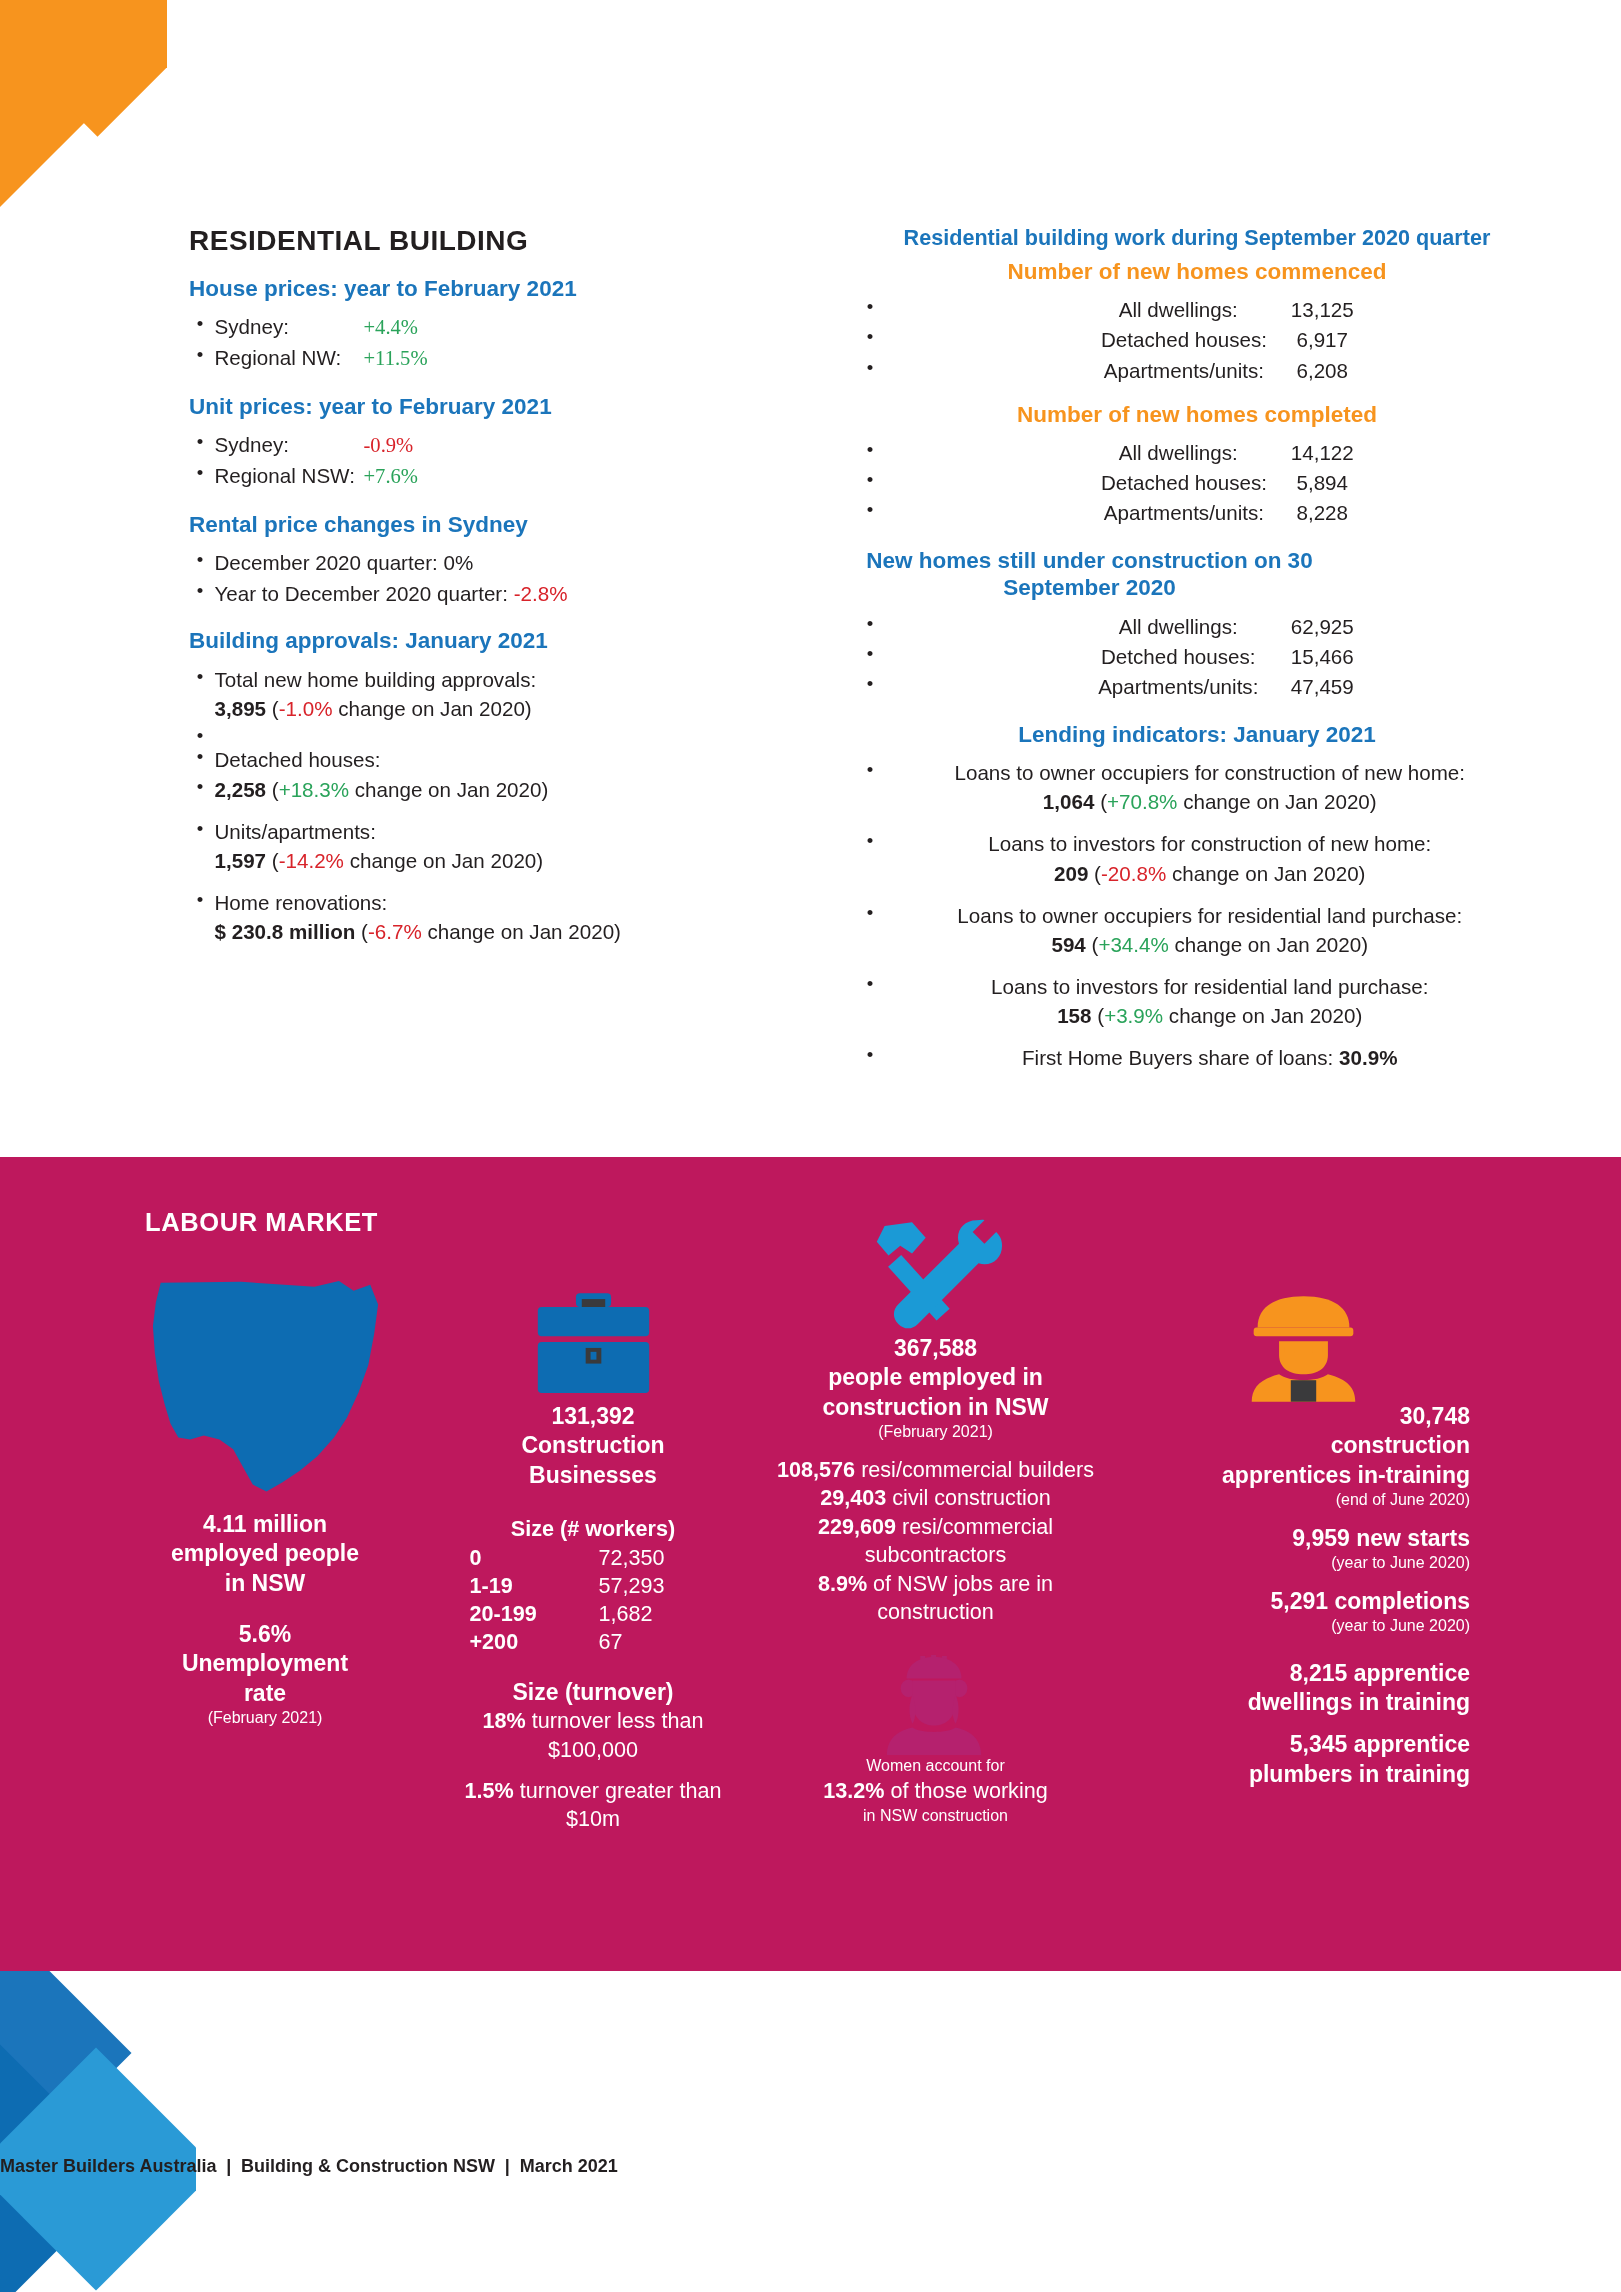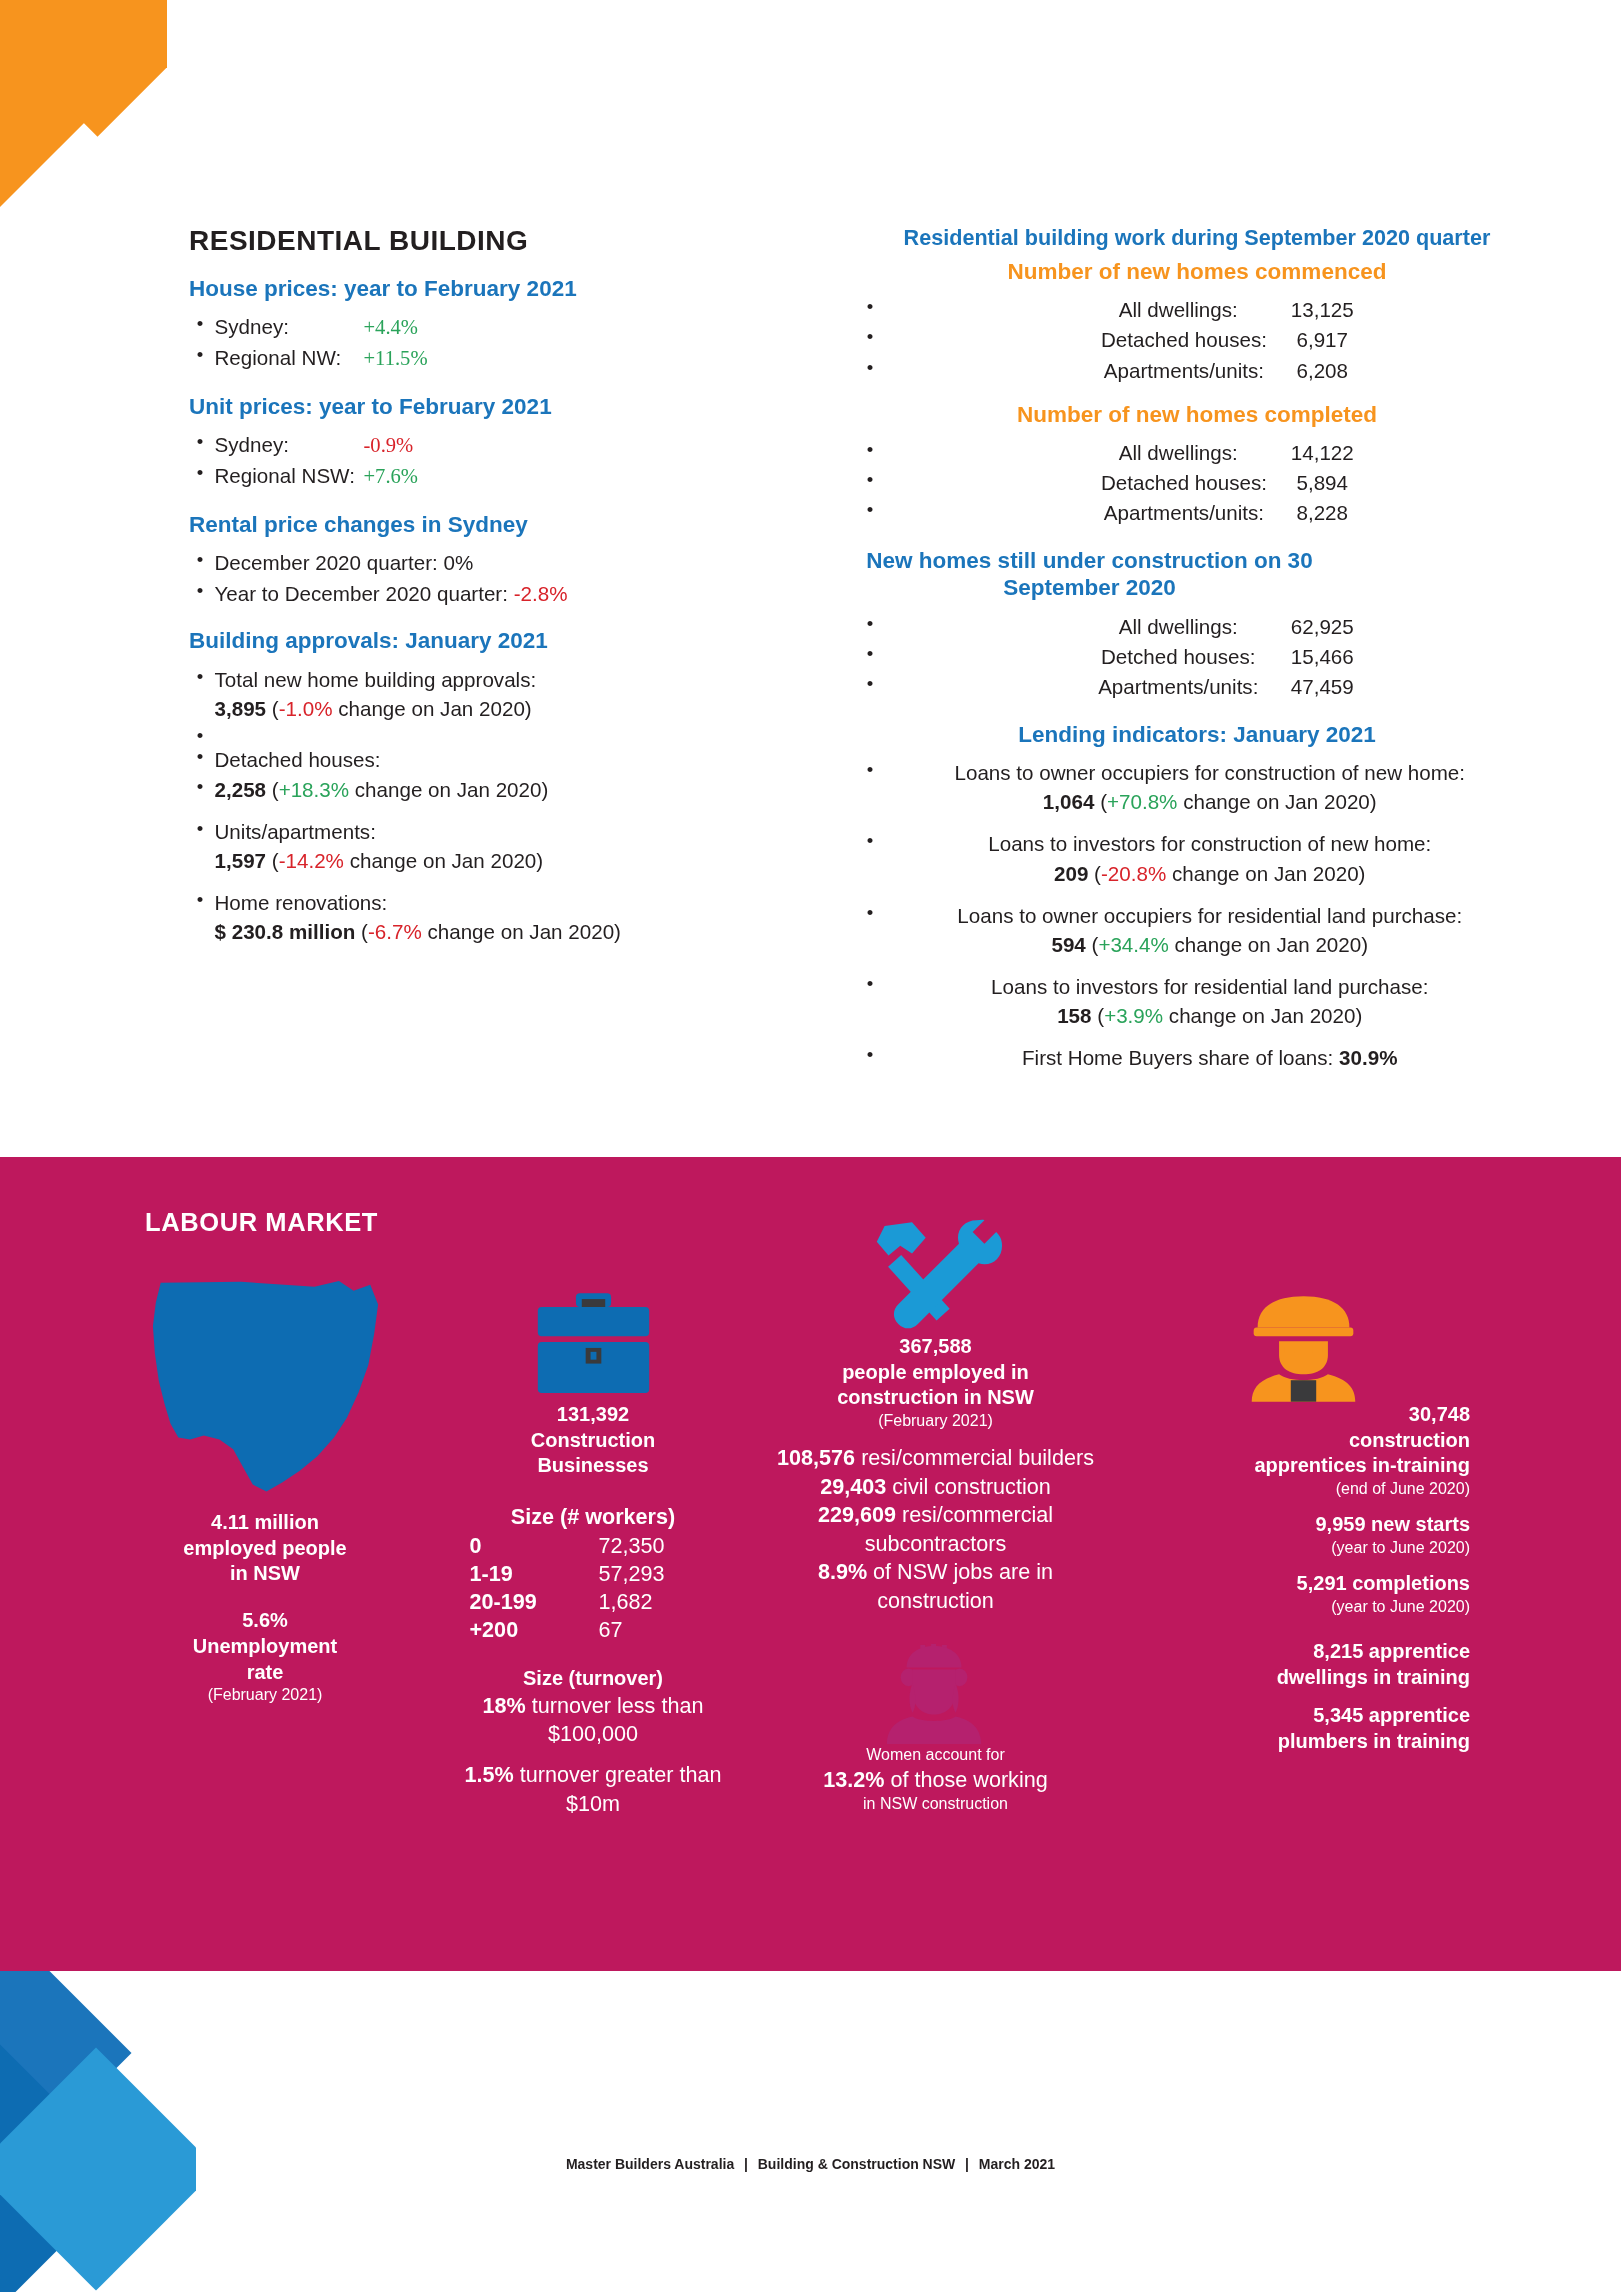--- a/index.html
+++ b/index.html
@@ -88,40 +88,40 @@
   .dark h2{
     position:absolute;left:145px;top:51px;margin:0;
     font-size:25.5px;font-weight:bold;letter-spacing:0.6px;color:#ffffff;
   }
   .lm-col{position:absolute;text-align:center;}
   .lm1{left:108px;top:118px;width:314px;}
   .lm2{left:441px;top:127px;width:304px;}
   .lm3{left:774px;top:54px;width:323px;}
   .lm4{left:1137px;top:127px;width:333px;text-align:right;}
 
-  .big{font-weight:bold;font-size:20px;line-height:1.28;}
+  .big{font-weight:bold;font-size:23px;line-height:1.28;}
   .norm{font-size:16px;line-height:1.30;}
   .mix{font-size:21.6px;line-height:1.32;}
   .mix b{font-weight:bold;}
   .gap{height:21.6px;}
   .gap-s{height:12.7px;}
 
   .tbl{display:inline-block;text-align:left;margin-top:3.9px;}
   .tbl .row{display:flex;font-size:21.6px;line-height:1.30;}
   .tbl .row .k{width:129px;font-weight:bold;}
   .tbl .row .v{width:118px;}
   .thead{font-weight:bold;font-size:21.6px;text-align:center;margin-bottom:2px;}
 
   
   .icon-wrap{display:flex;justify-content:center;align-items:flex-end;}
 
   
   .footer{
-    position:absolute;left:0;top:2156px;width:1621px;text-align:center;
-    font-size:14px;font-weight:bold;color:#231f20;
+    position:absolute;left:0;top:2156px;width:1621px;
+    font-size:18px;font-weight:bold;color:#231f20;
   }
   .footer .sep{padding:0 9.8px;font-weight:bold;}
 </style>
 </head>
 <body>
 
 <div class="corner-tl">
   <div class="tri-a"></div>
   <div class="tri-b"></div>
 </div>

